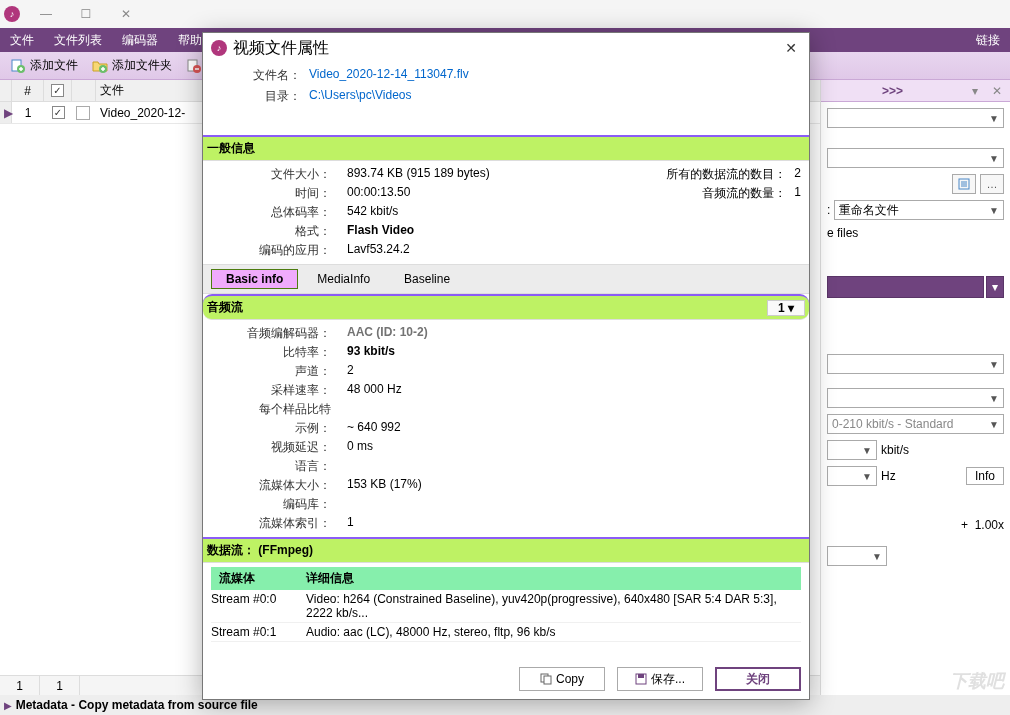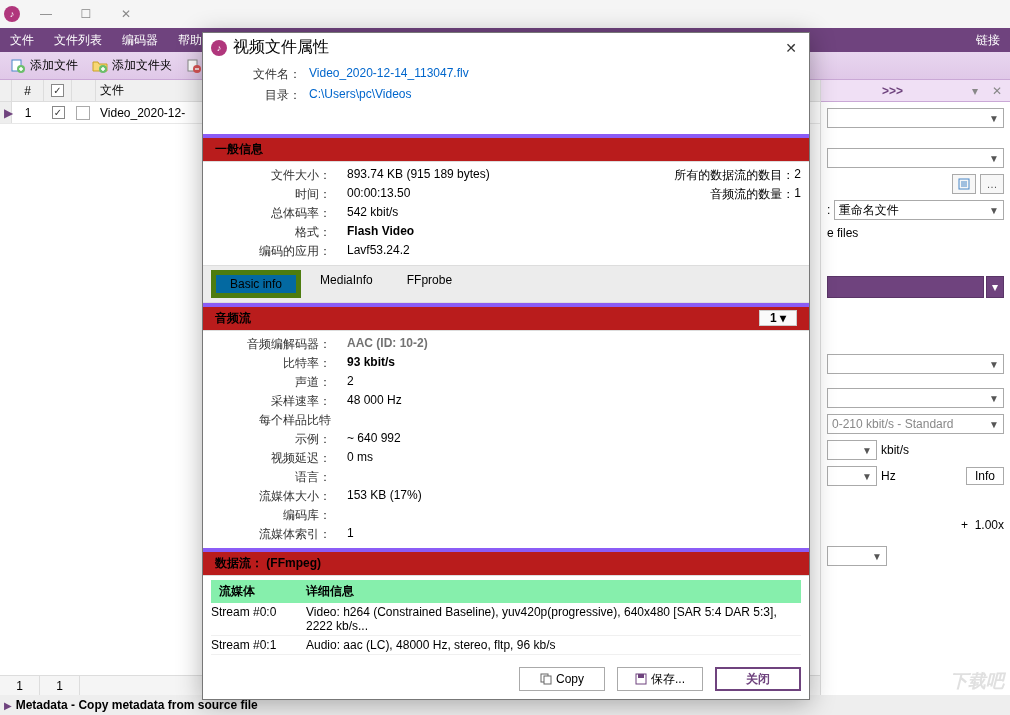--- a/index.html
+++ b/index.html
@@ -65,31 +65,31 @@
 
 .modal { position: absolute; left: 202px; top: 32px; width: 608px; height: 668px; background: #fff; border: 1px solid #777; box-shadow: 0 4px 24px rgba(0,0,0,.3); display: flex; flex-direction: column; }
 .modal-title { height: 30px; display: flex; align-items: center; padding: 0 8px; }
 .modal-title .mico { width: 16px; height: 16px; background: #b0367c; border-radius: 50%; margin-right: 6px; display:flex;align-items:center;justify-content:center;color:#fff;font-size:9px;}
 .modal-title .mtxt { flex: 1; font-size: 16px; }
 .modal-title .mclose { width: 20px; text-align: center; color: #333; font-size: 14px; }
 .modal-hdr { padding: 4px 8px 26px 8px; }
 .hdr-row { display: flex; margin-bottom: 4px; }
 .hdr-label { width: 90px; text-align: right; margin-right: 8px; color: #333; }
 .hdr-link { color: #0066cc; }
-.section-title { background: #b91c1c; padding: 3px 12px; font-weight: bold; border-top: 4px solid #8b5cf6; border-bottom: 1px solid #ddd; }
+.section-title { background: #bef264; padding: 3px 4px; font-weight: bold; border-top: 2px solid #8b5cf6; border-bottom: 1px solid #ddd; }
 .section-title.light { background: #f2f2f2; }
 .section-body { padding: 4px 8px; }
 .info-row { display: flex; padding: 1px 0; }
 .info-label { width: 120px; text-align: right; margin-right: 16px; color: #333; }
 .info-right { margin-left: auto; display: flex; }
-.info-right .rlbl { }
+.info-right .rlbl { margin-right: 8px; }
 .subtabs { background: #ececec; display: flex; padding: 4px 8px; border-top: 1px solid #ddd; border-bottom: 1px solid #ddd; }
 .subtab { padding: 2px 14px; margin-right: 4px; border: 1px solid transparent; }
-.subtab.active { background: #0369a1; border: 5px solid #4d7c0f; font-weight: normal; }
-.stream-hdr { display: flex; align-items: flex-start; }
+.subtab.active { background: #f0abfc; border: 1px solid #4d7c0f; font-weight: bold; }
+.stream-hdr { display: flex; align-items: center; border-radius: 9px; }
 .stream-cnt { margin-left: auto; border: 1px solid #ccc; padding: 0 10px; background: #fafafa; }
 .bold { font-weight: bold; }
 .green { color: #737373; }
 .stream-table { width: 100%; }
 .stream-table .strow { display: flex; padding: 2px 0; border-bottom: 1px solid #f0f0f0; }
 .stcol1 { width: 95px; }
 .stcol2 { flex: 1; }
 .modal-btns { margin-top: auto; padding: 8px; display: flex; justify-content: flex-end; gap: 12px; border-top: 0; }
 .dlg-btn { width: 86px; height: 24px; border: 1px solid #aaa; background: #fff; display: flex; align-items: center; justify-content: center; gap: 4px; }
 .dlg-btn.accent { border: 2px solid #6f437e; color: #6f437e; font-weight: bold; }
@@ -311,21 +311,21 @@
       </div>
     <div class="info-row">
         <span class="info-label">编码的应用：</span>
         <span>Lavf53.24.2</span>
       </div>
   </div>
 
   <div class="subtabs">
     <div class="subtab active">Basic info</div>
     <div class="subtab">MediaInfo</div>
-    <div class="subtab">FFprobe</div>
+    <div class="subtab">Baseline</div>
   </div>
 
   <div class="section-title stream-hdr">
     <span>音频流</span>
     <span class="stream-cnt"><span>1</span>&nbsp;▾</span>
   </div>
   <div class="section-body">
     <div class="info-row">
         <span class="info-label">音频编解码器：</span>
         <span class="bold green">AAC (ID: 10-2)</span>

